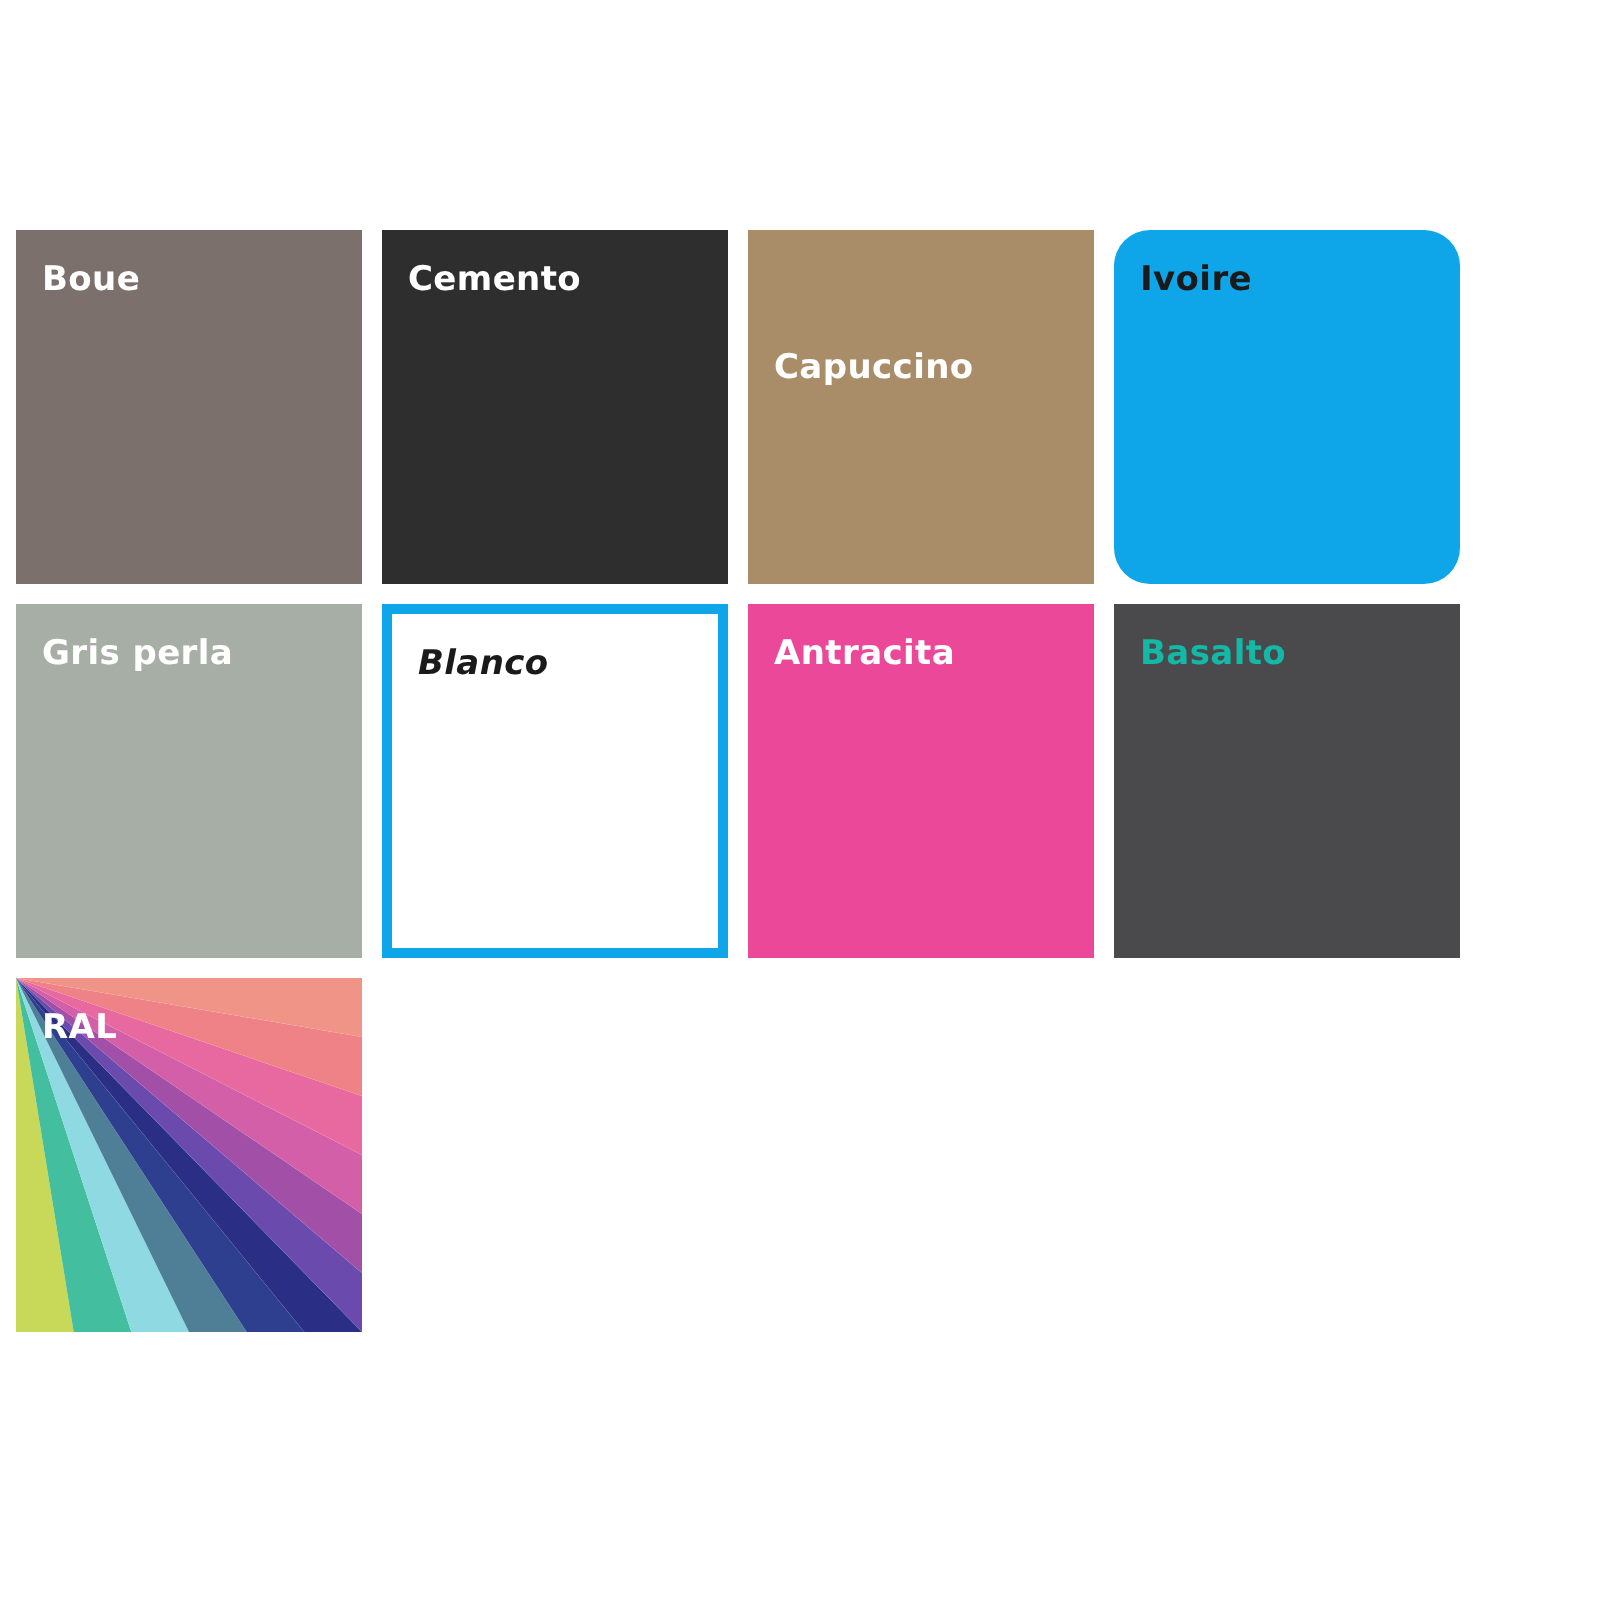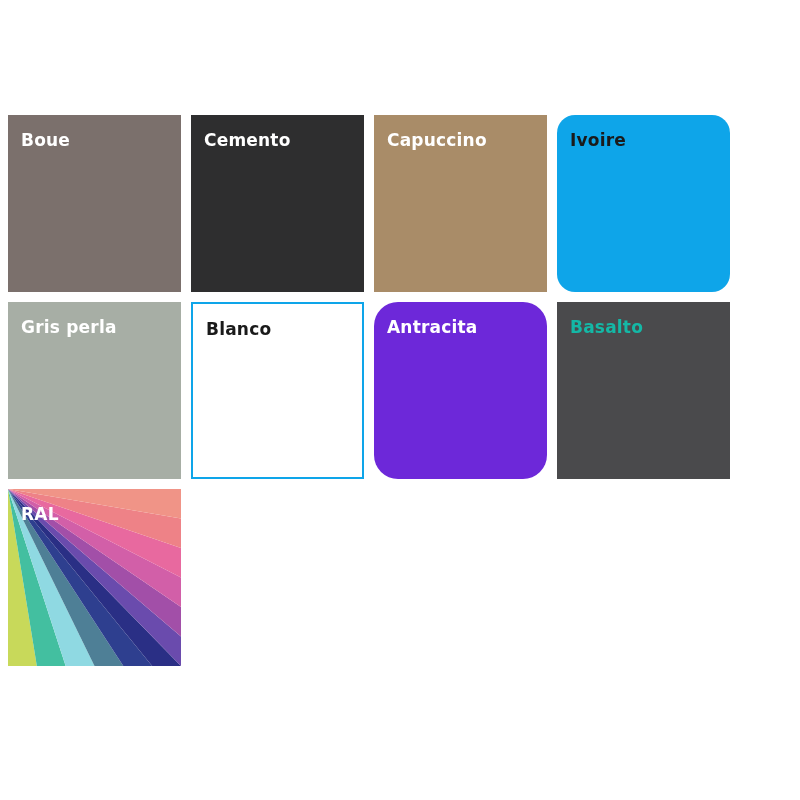--- a/index.html
+++ b/index.html
@@ -38,21 +38,22 @@
     left: 13px;
     top: 17px;
     font-size: 17px;
     font-weight: bold;
     letter-spacing: 0.2px;
     line-height: 1;
     white-space: nowrap;
     user-select: none;
   }
   .swatch.bordered {
-    border: 2px solid #0ea5e9;
+    border: 5px solid #0ea5e9;
+    font-style: italic;
   }
   .ral-fan {
     position: absolute;
     left: 0;
     top: 0;
     width: 100%;
     height: 100%;
     display: block;
   }
   .ral-label {
@@ -64,32 +65,32 @@
 <body style="background: rgb(255, 255, 255);">
 
 <div id="swatch-grid">
     <div class="swatch" style="background: rgb(123, 112, 108);">
       <span class="swatch-label" style="color: rgb(255, 255, 255);">Boue</span>
     </div>
     <div class="swatch" style="background: rgb(46, 46, 47);">
       <span class="swatch-label" style="color: rgb(255, 255, 255);">Cemento</span>
     </div>
     <div class="swatch" style="background: rgb(169, 140, 104);">
-      <span class="swatch-label" style="color: rgb(255, 255, 255);">Capuccino</span>
+      <span class="swatch-label" style="color: rgb(255, 255, 255); margin-top: 44px;">Capuccino</span>
     </div>
     <div class="swatch" style="background: #0ea5e9; border-radius: 18px;">
       <span class="swatch-label" style="color: rgb(26, 26, 26);">Ivoire</span>
     </div>
     <div class="swatch" style="background: rgb(167, 174, 165); padding-left: 28px;">
       <span class="swatch-label" style="color: rgb(255, 255, 255);">Gris perla</span>
     </div>
     <div class="swatch bordered" style="background: rgb(255, 255, 255);">
       <span class="swatch-label" style="color: rgb(26, 26, 26);">Blanco</span>
     </div>
-    <div class="swatch" style="background: #6d28d9; border-radius: 24px;">
+    <div class="swatch" style="background: #ec4899;">
       <span class="swatch-label" style="color: rgb(255, 255, 255);">Antracita</span>
     </div>
     <div class="swatch" style="background: rgb(74, 74, 76);">
       <span class="swatch-label" style="color: #14b8a6;">Basalto</span>
     </div>
     <div class="swatch">
       <svg class="ral-fan" viewBox="0 0 100 100" preserveAspectRatio="none">
         <polygon points="0,0 0,100 16.666666666666664,100" fill="#c8d95a"></polygon>
         <polygon points="0,0 16.666666666666664,100 33.33333333333333,100" fill="#43bfa0"></polygon>
         <polygon points="0,0 33.33333333333333,100 50,100" fill="#8fd9e2"></polygon>

